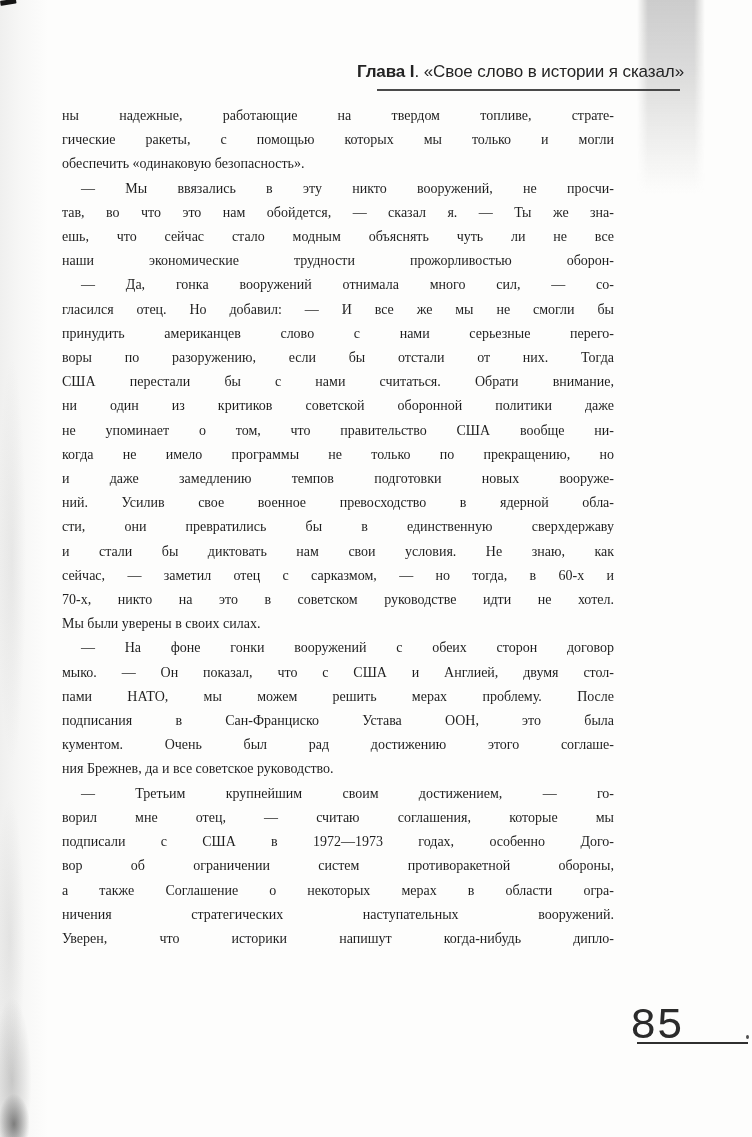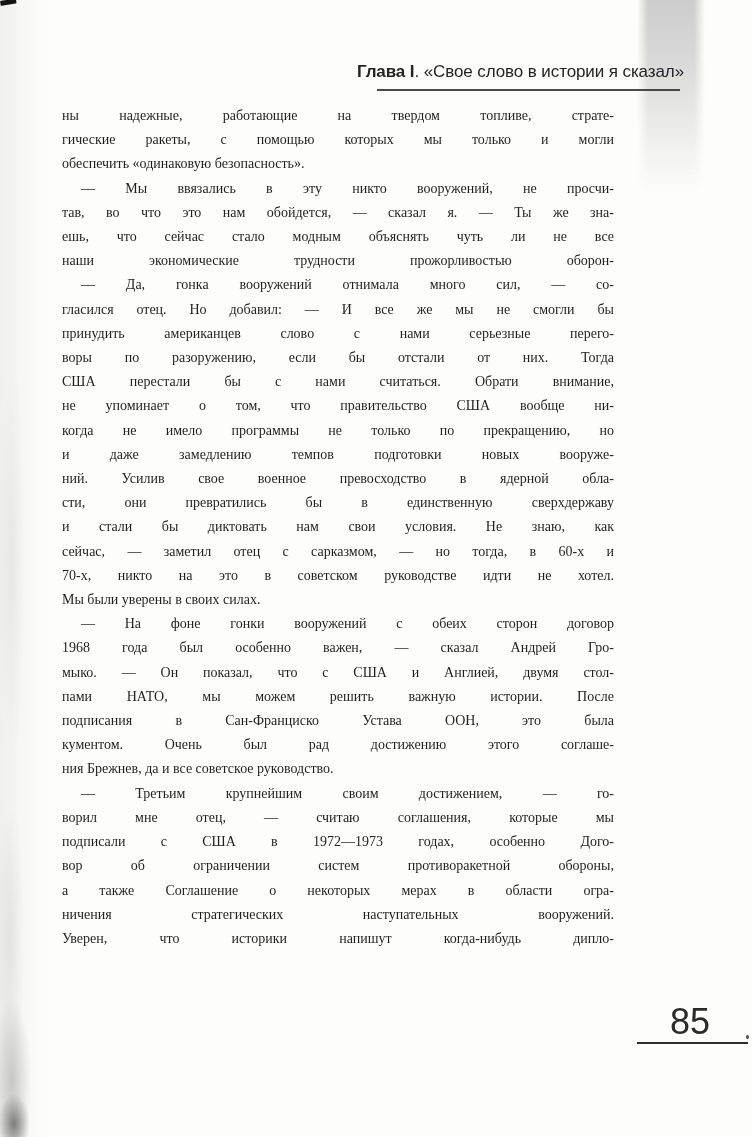--- a/index.html
+++ b/index.html
@@ -80,23 +80,23 @@
   }
   .line { text-align: justify; text-align-last: justify; }
   .line.endline { text-align-last: left; }
   .line.indent { text-indent: 19px; }
 
   
   .page-number {
     position: absolute;
     top: 1001px; left: 630px;
     width: 80px;
-    text-align: right;
-    font-family: Liberation Sans, sans-serif;
-    font-size: 36px;
+    text-align: left;
+    font-family: Liberation Mono, monospace;
+    font-size: 44px;
     font-weight: 400;
     color: #2b2b2b;
   }
   .footer-rule {
     position: absolute;
     top: 1042px; left: 637px;
     width: 111px; height: 2px;
     background: #2f2f2f;
   }
   .footer-dot {
@@ -127,33 +127,33 @@
       <div class="line endline">обеспечить «одинаковую безопасность».</div>
       <div class="line indent">— Мы ввязались в эту никто вооружений, не просчи-</div>
       <div class="line">тав, во что это нам обойдется, — сказал я. — Ты же зна-</div>
       <div class="line">ешь, что сейчас стало модным объяснять чуть ли не все</div>
       <div class="line">наши экономические трудности прожорливостью оборон-</div>
       <div class="line indent">— Да, гонка вооружений отнимала много сил, — со-</div>
       <div class="line">гласился отец. Но добавил: — И все же мы не смогли бы</div>
       <div class="line">принудить американцев слово с нами серьезные перего-</div>
       <div class="line">воры по разоружению, если бы отстали от них. Тогда</div>
       <div class="line">США перестали бы с нами считаться. Обрати внимание,</div>
+      <div class="line">ни один из критиков советской оборонной политики даже</div>
       <div class="line">не упоминает о том, что правительство США вообще ни-</div>
       <div class="line">когда не имело программы не только по прекращению, но</div>
       <div class="line">и даже замедлению темпов подготовки новых вооруже-</div>
       <div class="line">ний. Усилив свое военное превосходство в ядерной обла-</div>
       <div class="line">сти, они превратились бы в единственную сверхдержаву</div>
       <div class="line">и стали бы диктовать нам свои условия. Не знаю, как</div>
       <div class="line">сейчас, — заметил отец с сарказмом, — но тогда, в 60-х и</div>
       <div class="line">70-х, никто на это в советском руководстве идти не хотел.</div>
       <div class="line endline">Мы были уверены в своих силах.</div>
       <div class="line indent">— На фоне гонки вооружений с обеих сторон договор</div>
-      <div class="line">1968 года был особенно важен, — сказал Андрей Гро-</div>
       <div class="line">мыко. — Он показал, что с США и Англией, двумя стол-</div>
-      <div class="line">пами НАТО, мы можем решить важную истории. После</div>
+      <div class="line">пами НАТО, мы можем решить мерах проблему. После</div>
       <div class="line">подписания в Сан-Франциско Устава ООН, это была</div>
       <div class="line">кументом. Очень был рад достижению этого соглаше-</div>
       <div class="line endline">ния Брежнев, да и все советское руководство.</div>
       <div class="line indent">— Третьим крупнейшим своим достижением, — го-</div>
       <div class="line">ворил мне отец, — считаю соглашения, которые мы</div>
       <div class="line">подписали с США в 1972—1973 годах, особенно Дого-</div>
       <div class="line">вор об ограничении систем противоракетной обороны,</div>
       <div class="line">а также Соглашение о некоторых мерах в области огра-</div>
       <div class="line">ничения стратегических наступательных вооружений.</div>
       <div class="line">Уверен, что историки напишут когда-нибудь дипло-</div>

